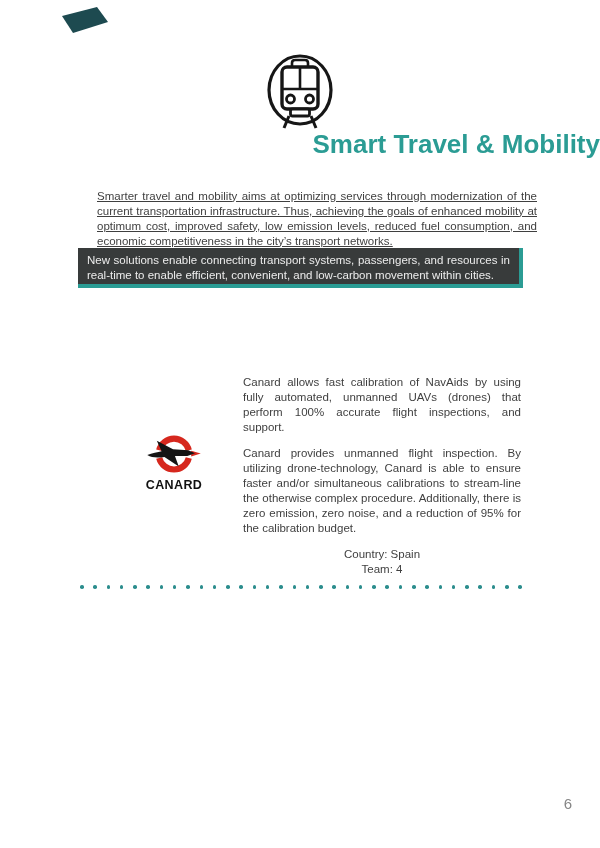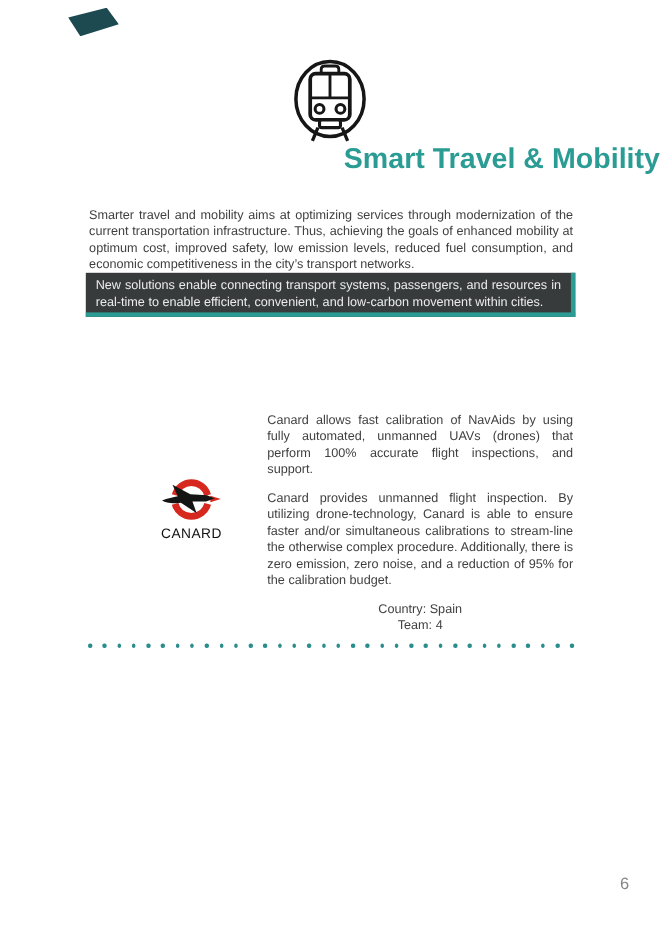--- a/index.html
+++ b/index.html
@@ -19,35 +19,35 @@
   .page{position:absolute;inset:0;}
   .corner-accent{position:absolute;left:62px;top:7px;width:46px;height:26px;}
   .train-wrap{position:absolute;left:260px;top:50px;width:80px;height:84px;}
   .page-title{
     position:absolute;left:0;top:129px;width:600px;text-align:right;
     font-size:26px;font-weight:700;color:var(--accent);letter-spacing:0px;
   }
   .body-text{
     font-size:11.5px;line-height:15px;text-align:justify;color:var(--ink);
   }
-  .p1{position:absolute;left:81px;top:177px;width:440px;}
+  .p1{position:absolute;left:97px;top:177px;width:440px;text-decoration:underline;}
   .highlight-box{
     position:absolute;left:78px;top:248px;width:445px;box-sizing:border-box;
     background:var(--boxbg);color:#ececec;padding:5px 9px 1px 9px;
     border-right:4px solid var(--accent);border-bottom:4px solid var(--accent);
   }
   .highlight-box .body-text{color:#ececec;}
   .p2{position:absolute;left:81px;top:305px;width:440px;}
   .startup-col{position:absolute;left:243px;top:375px;width:278px;}
   .startup-col .blk{margin:0 0 11px 0;}
   .country-line,.team-line{font-size:11.5px;line-height:15px;color:var(--ink);text-align:center;}
   .logo-wrap{position:absolute;left:138px;top:435px;width:72px;text-align:center;}
   .logo-glyph{width:58px;height:42px;display:block;margin:0 auto;}
   .logo-text{
-    font-size:12.5px;font-weight:400;color:#111111;letter-spacing:0.4px;
+    font-size:12.5px;font-weight:700;color:#111111;letter-spacing:0.4px;
     margin-top:1px;font-family:"Liberation Sans","DejaVu Sans",sans-serif;
   }
   .dots-row{
     position:absolute;left:80px;top:584px;width:442px;height:6px;
     display:flex;justify-content:space-between;align-items:center;
   }
   .dot{width:3.5px;height:3.5px;border-radius:50%;background:var(--dots);flex:0 0 auto;}
   .page-number{
     position:absolute;right:28px;top:795px;font-size:15px;color:#858585;
   }

